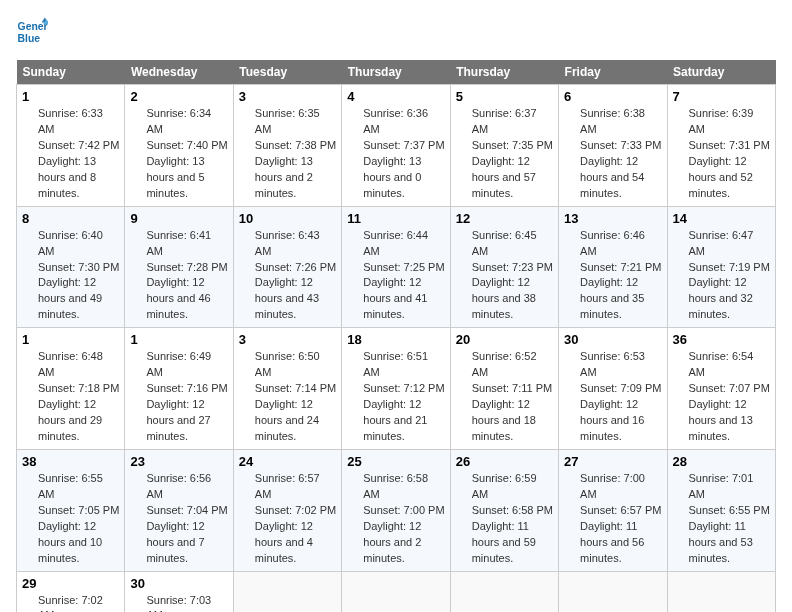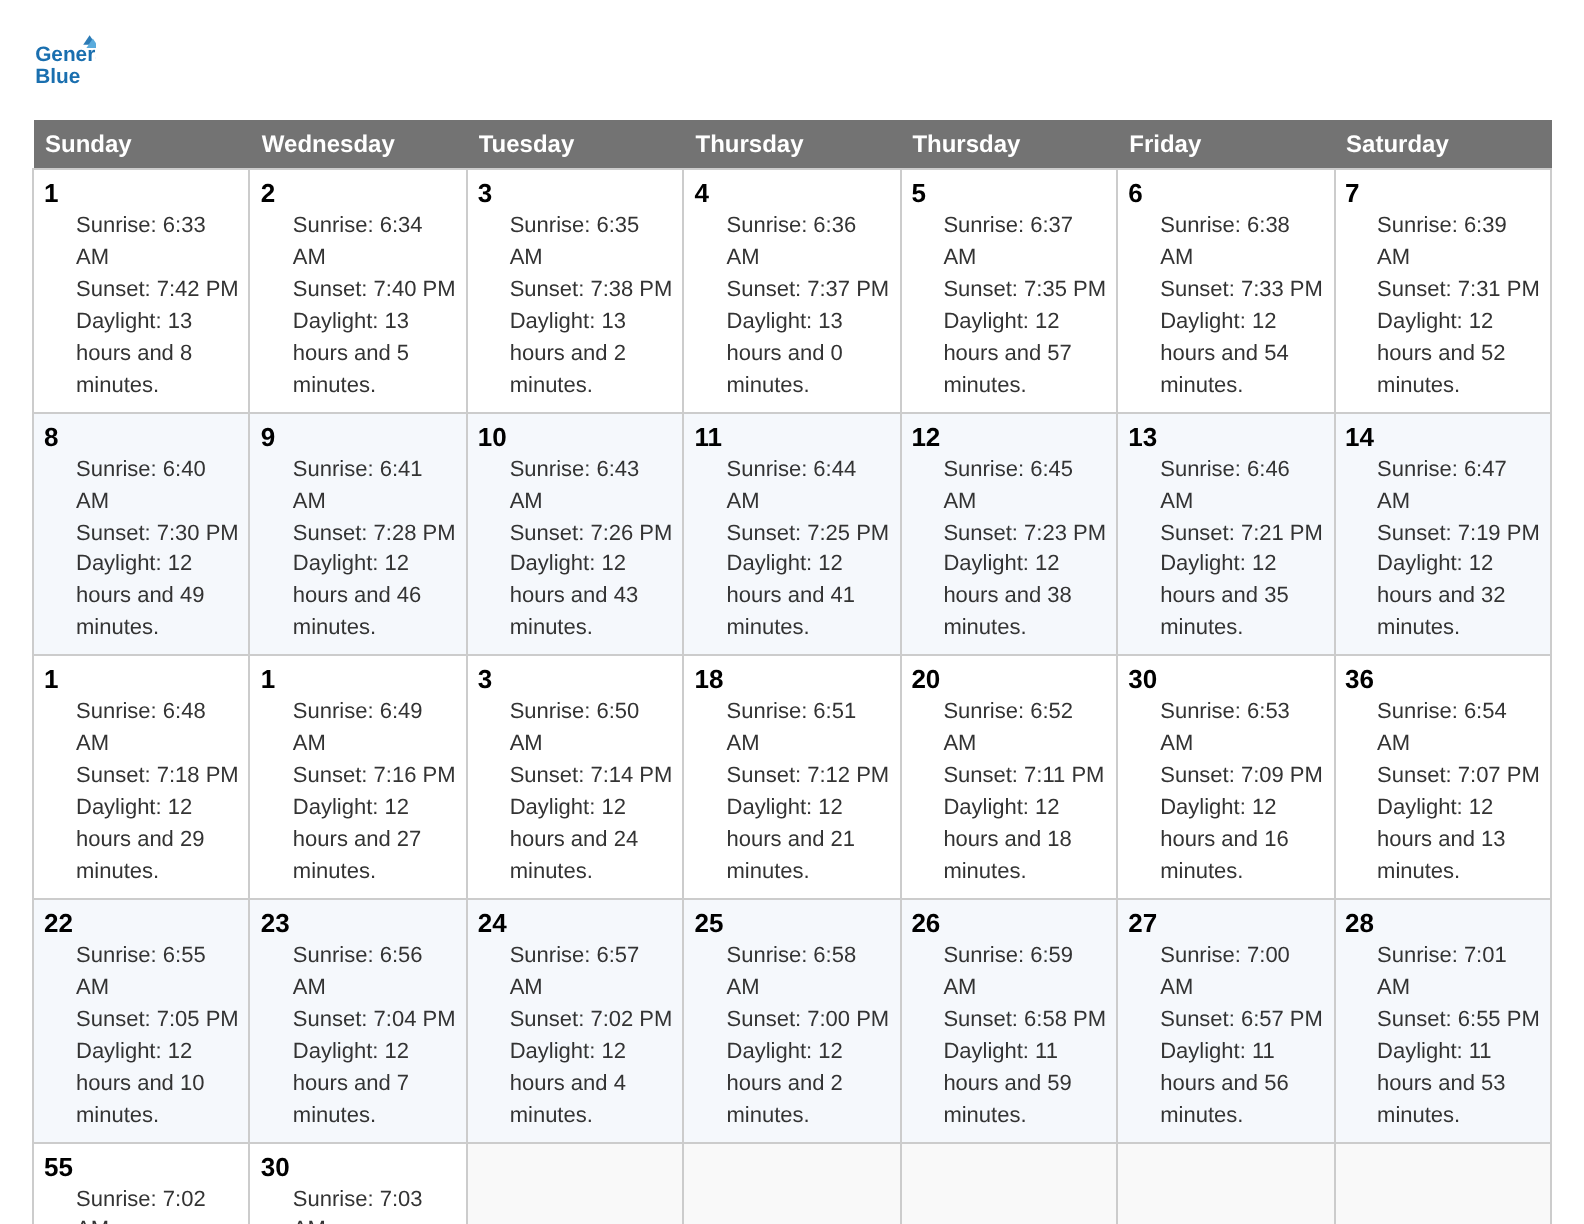--- a/index.html
+++ b/index.html
@@ -278,21 +278,21 @@
         <span class="day-num">36</span>
         <div class="day-info">
           Sunrise: 6:54 AM<br>
           Sunset: 7:07 PM<br>
           Daylight: 12 hours and 13 minutes.
         </div>
       </td>
       </tr>
       <tr>
         <td>
-        <span class="day-num">22</span>
+        <span class="day-num">38</span>
         <div class="day-info">
           Sunrise: 6:55 AM<br>
           Sunset: 7:05 PM<br>
           Daylight: 12 hours and 10 minutes.
         </div>
       </td>
         <td>
         <span class="day-num">23</span>
         <div class="day-info">
           Sunrise: 6:56 AM<br>
@@ -336,21 +336,21 @@
         <span class="day-num">28</span>
         <div class="day-info">
           Sunrise: 7:01 AM<br>
           Sunset: 6:55 PM<br>
           Daylight: 11 hours and 53 minutes.
         </div>
       </td>
       </tr>
       <tr>
         <td>
-        <span class="day-num">55</span>
+        <span class="day-num">29</span>
         <div class="day-info">
           Sunrise: 7:02 AM<br>
           Sunset: 6:53 PM<br>
           Daylight: 11 hours and 50 minutes.
         </div>
       </td>
         <td>
         <span class="day-num">30</span>
         <div class="day-info">
           Sunrise: 7:03 AM<br>

